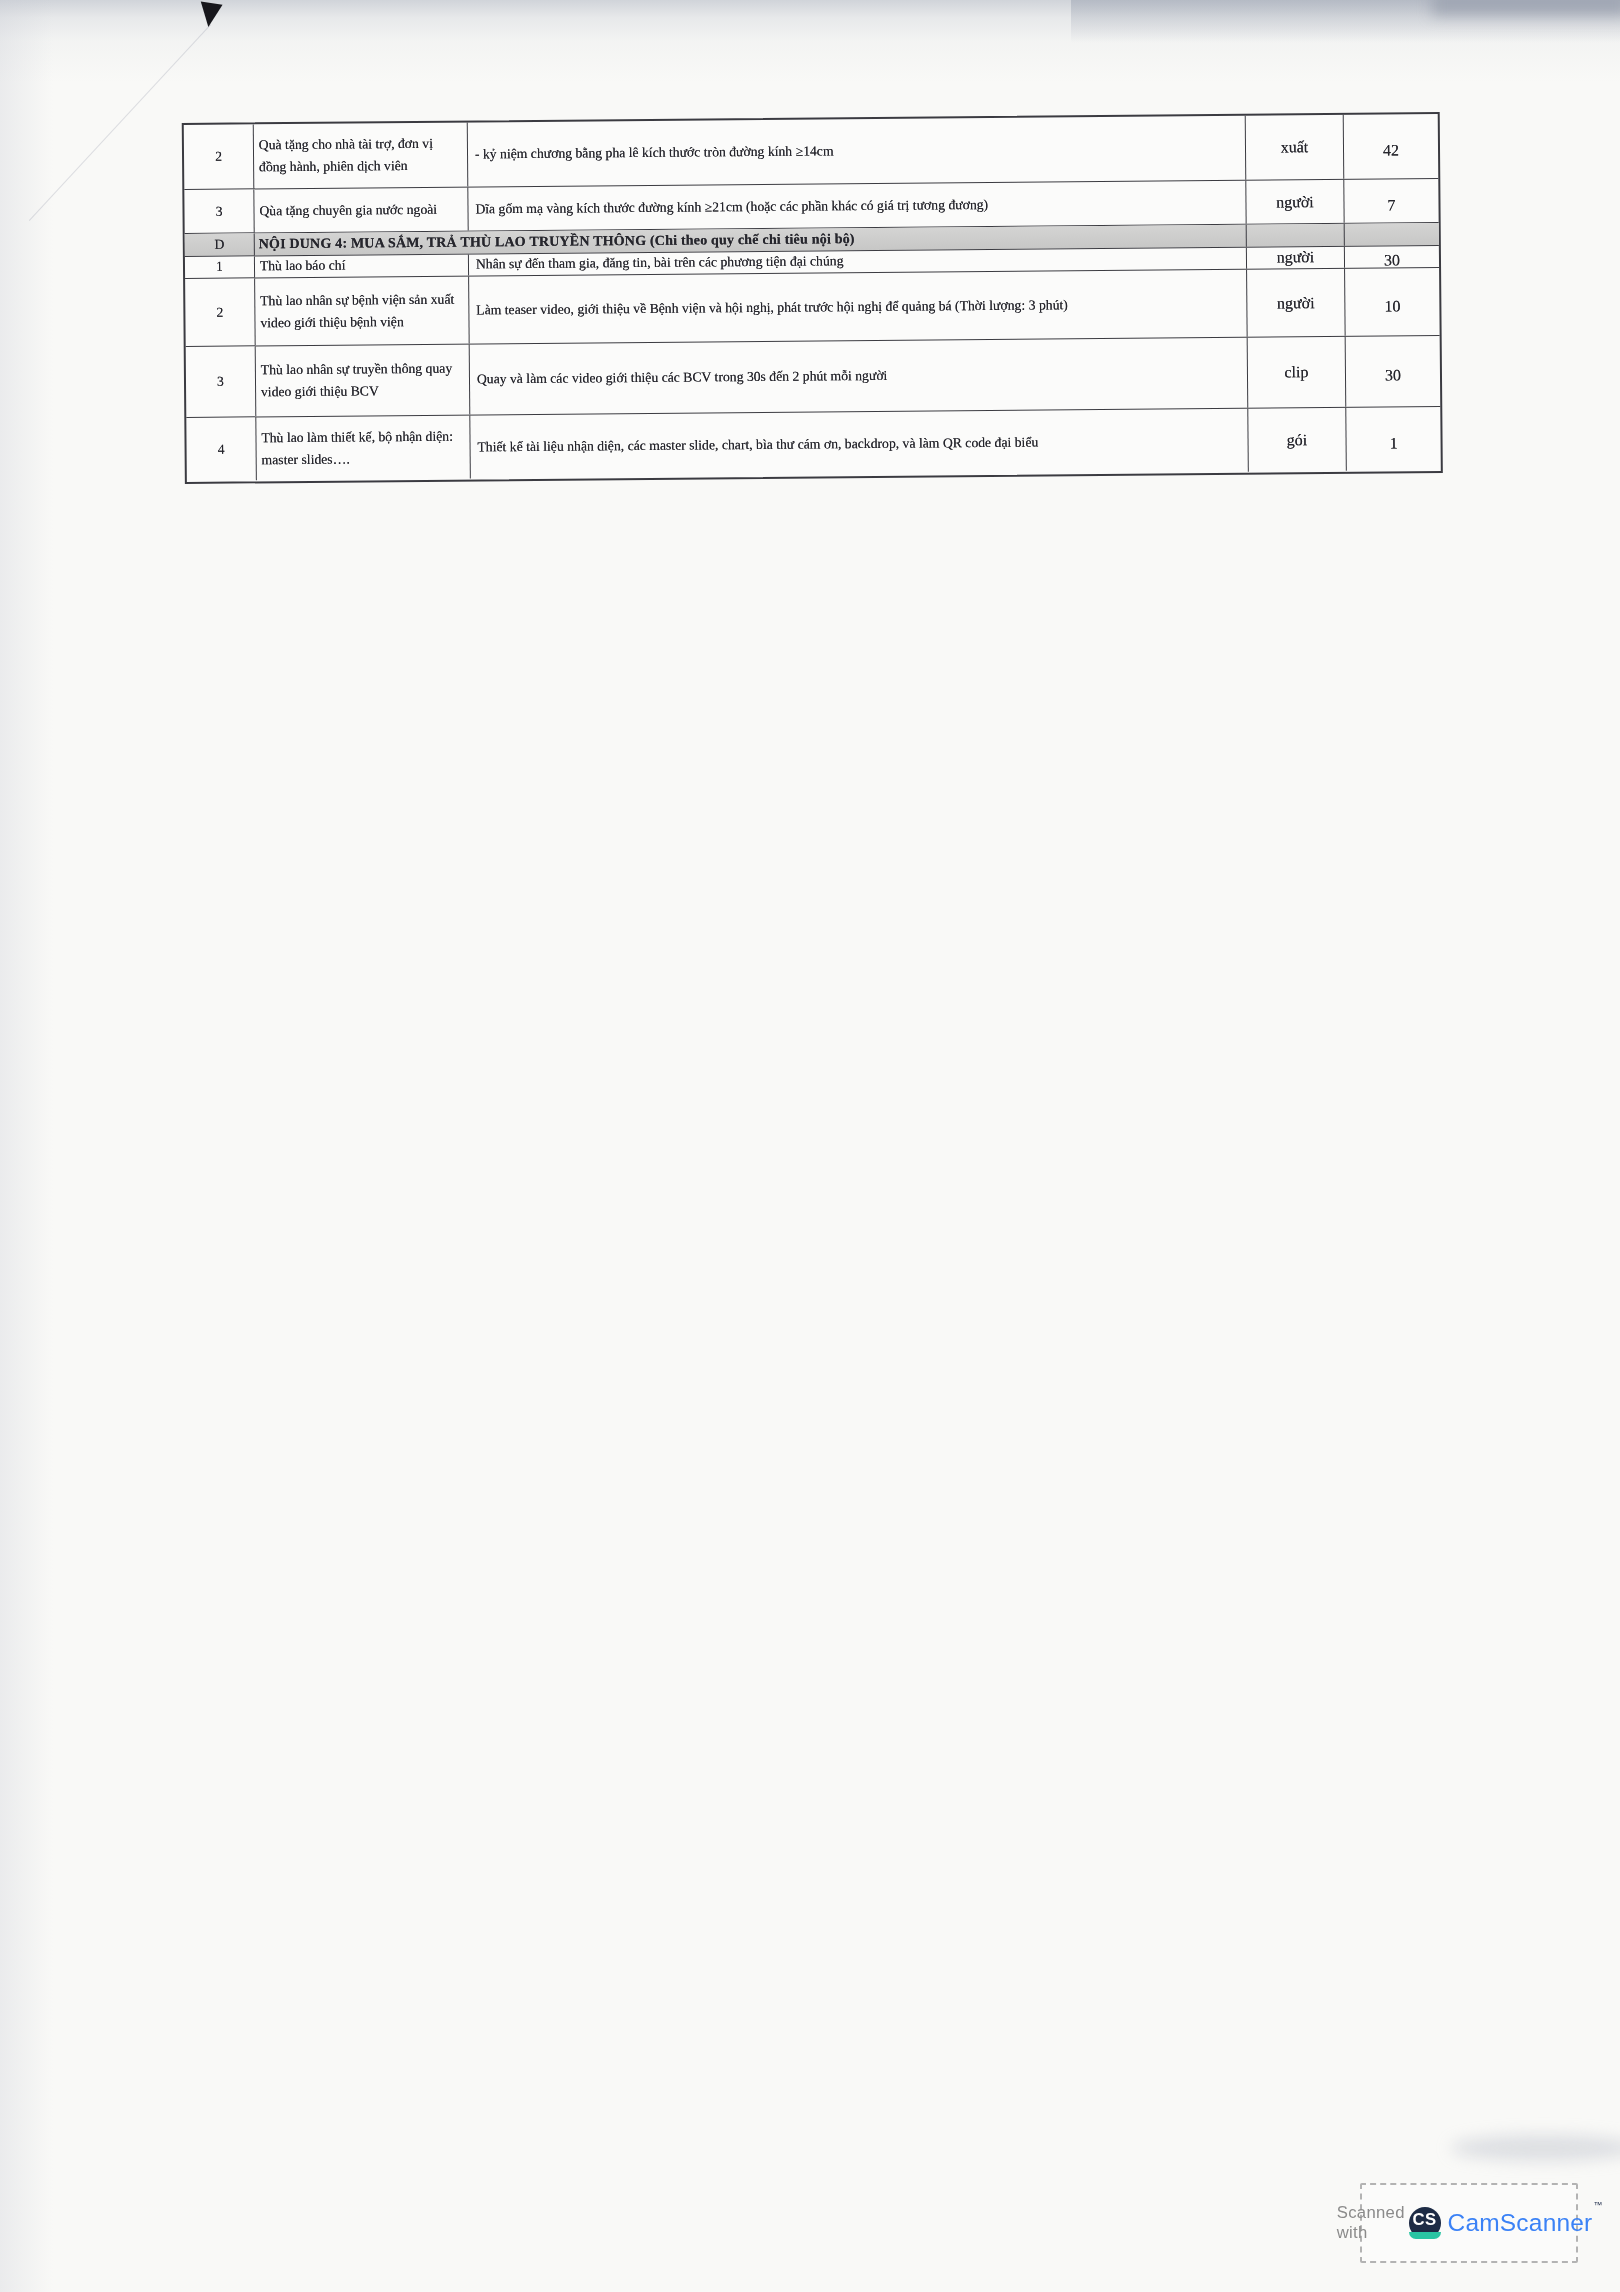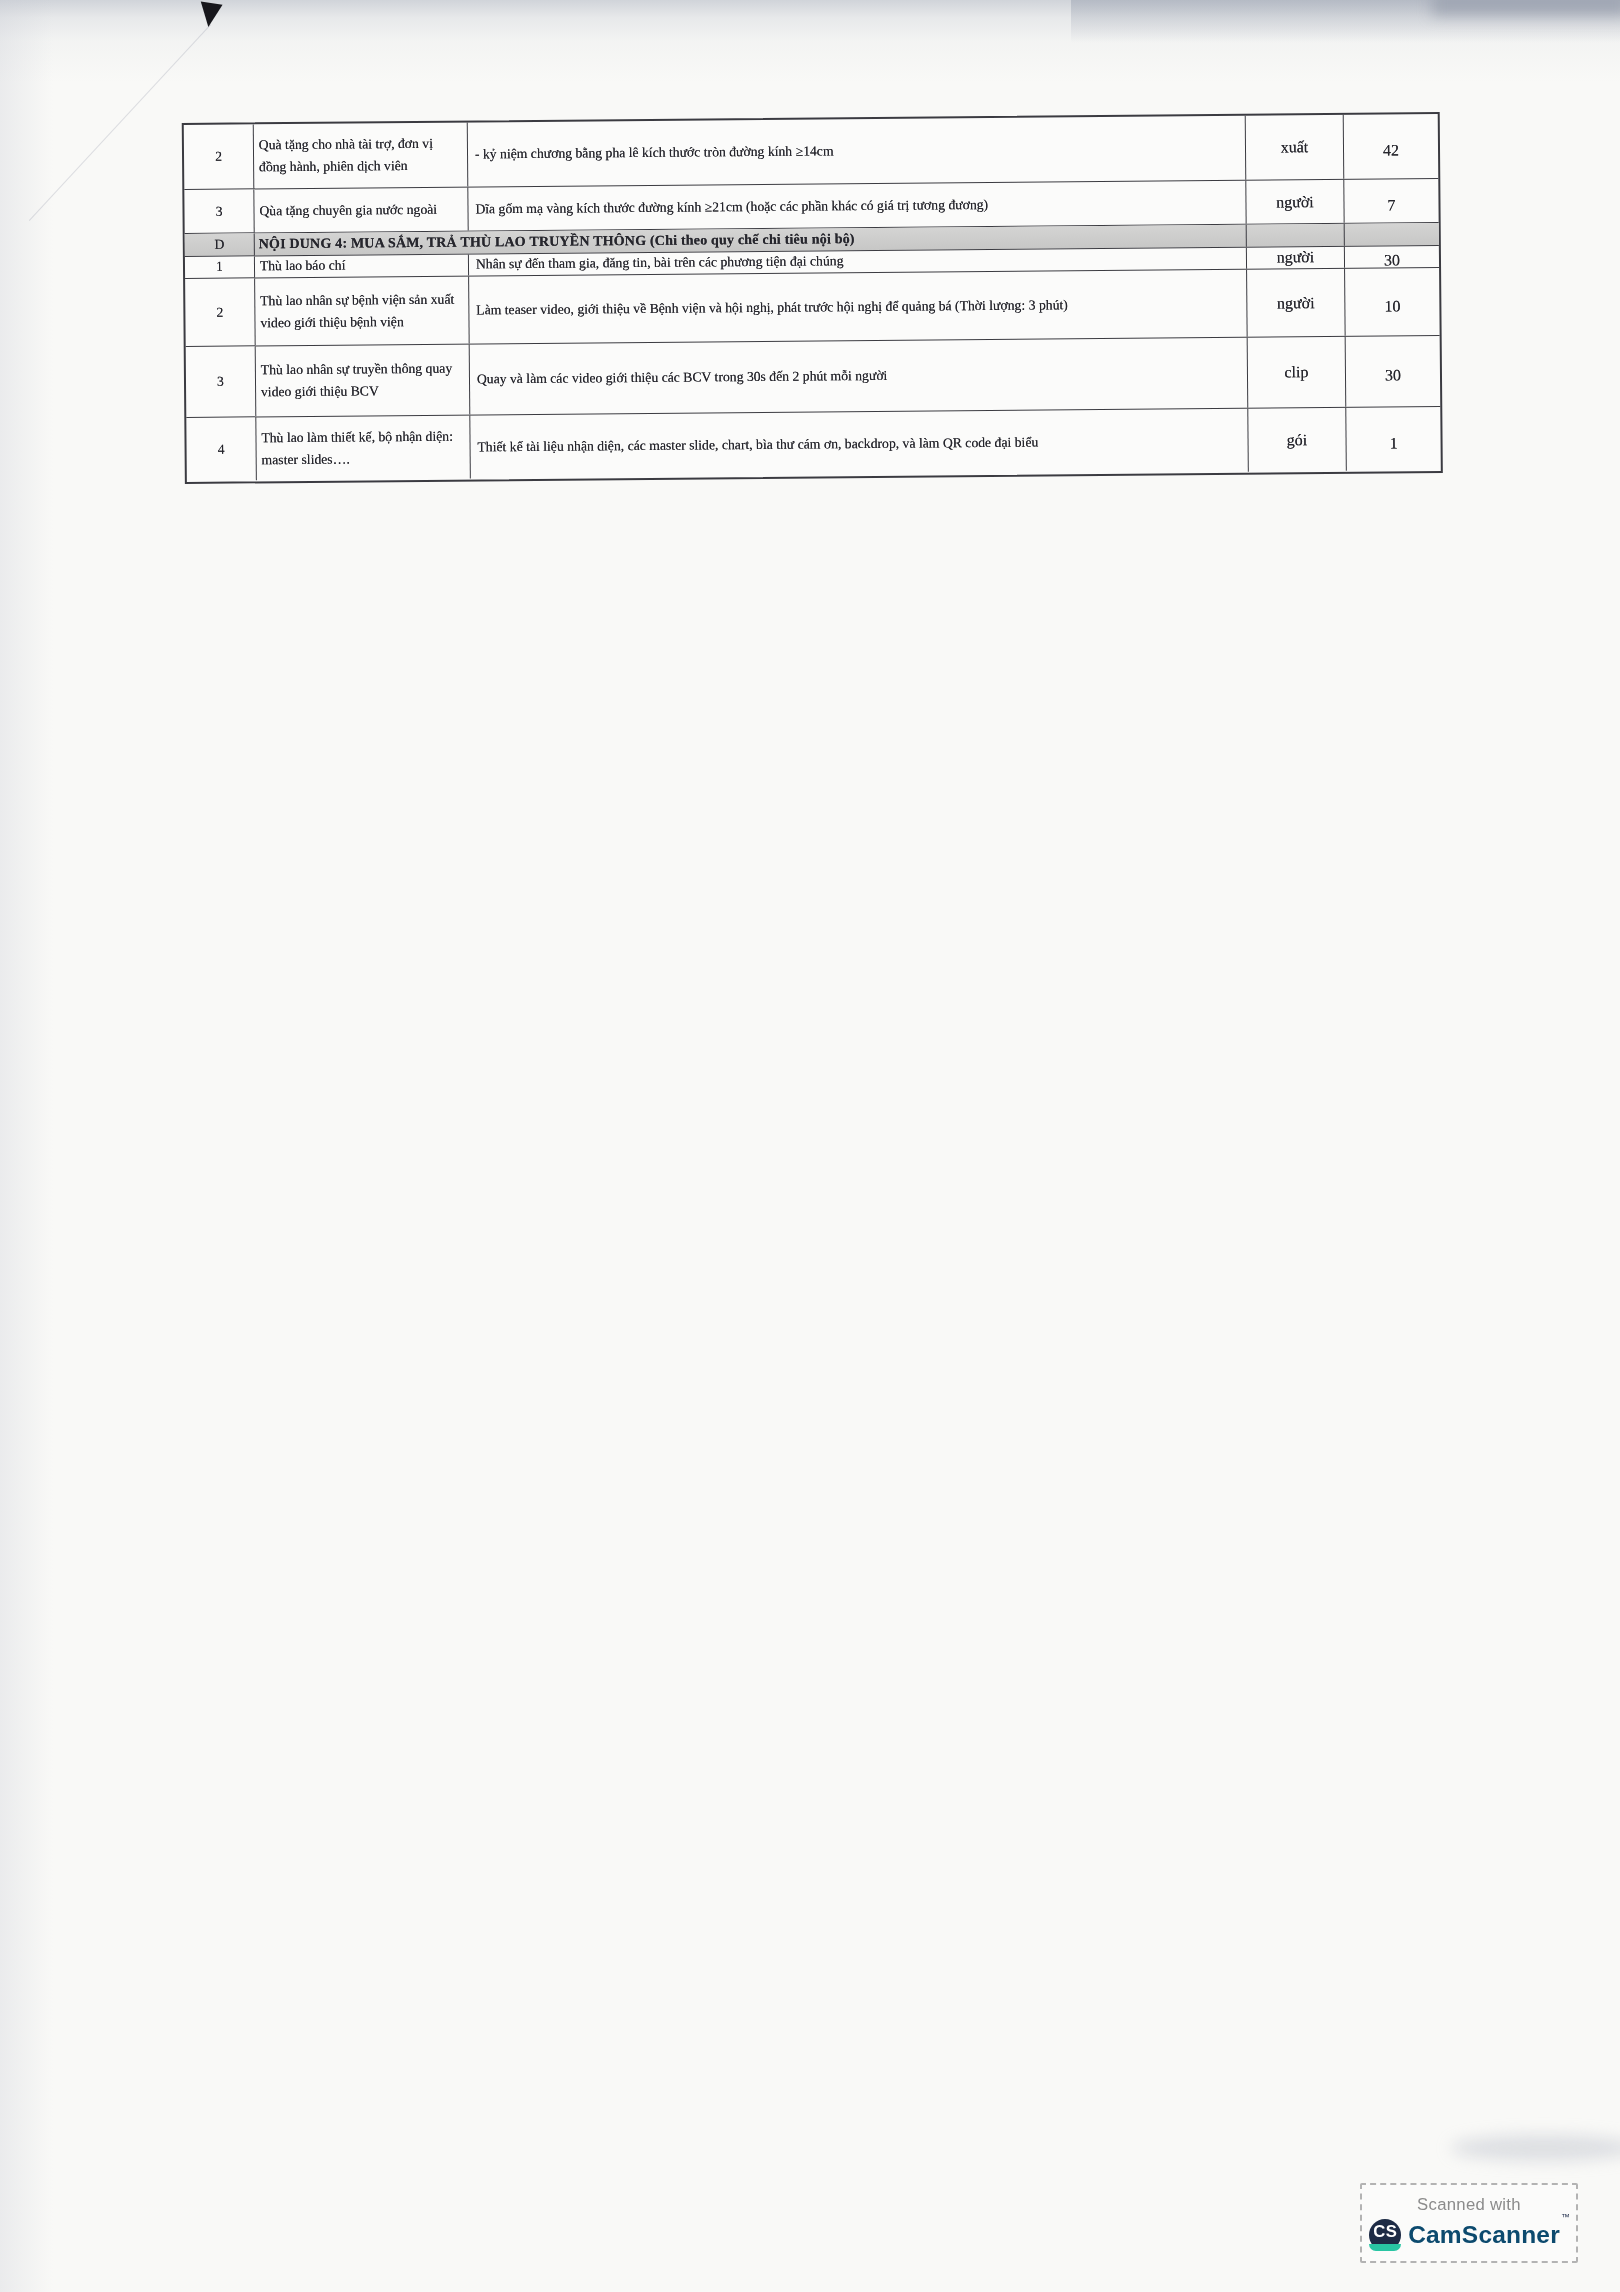--- a/index.html
+++ b/index.html
@@ -41,30 +41,30 @@
   .cell:last-child{border-right:none;margin-top:8px;}
   .no{justify-content:center;}
   .name{padding:1px 4.9px;}
   .desc{padding:1px 7.8px 1px 6.9px;}
   .unit,.qty{justify-content:center;font-size:16px;}
   .tight .cell{line-height:19.6px;}
   .section-title{font-weight:700;font-size:14px;letter-spacing:0.2px;padding:0 3.9px;white-space:nowrap;}
   
   .badge{position:absolute;left:1360px;top:2183px;width:218px;height:80px;box-sizing:border-box;
     background:#fbfbfa;border:2px dashed #b3b3b3;border-radius:2px;
-    display:flex;flex-direction:column;align-items:center;justify-content:center;gap:3.9px;
+    display:flex;align-items:center;justify-content:center;gap:3.9px;
     font-family:"Liberation Sans","DejaVu Sans",sans-serif;}
   .badge-line1{color:#8b8b8b;font-size:16.7px;letter-spacing:0.3px;}
   .badge-line2{display:flex;align-items:center;gap:6.9px;}
   .cs-icon{position:relative;width:32px;height:32px;background:#1d2b45;border-radius:16px;flex:0 0 auto;}
   .cs-icon .cs-txt{position:absolute;top:0;left:0;right:0;height:26.5px;display:flex;align-items:center;
     justify-content:center;color:#fff;font-weight:700;font-size:16.7px;letter-spacing:0.5px;}
   .cs-icon .cs-teal{position:absolute;bottom:0;left:0;right:0;height:6.9px;background:#29c5a3;
     border-radius:0 0 6.9px 6.9px;}
-  .brand{color:#0c4a6e;font-weight:700;font-size:24.5px;letter-spacing:0.2px;}
+  .brand{color:#3b82f6;font-weight:400;font-size:24.5px;letter-spacing:0.2px;}
   .tm{color:#1e2c4a;font-size:8.8px;vertical-align:top;position:relative;top:-8.8px;left:1px;}
 </style>
 </head>
 <body>
 
 <div class="top-shade"></div>
 <div class="top-shade-right"></div>
 <div class="corner-right"></div>
 <div class="left-shade"></div>
 <div class="crease"></div>

